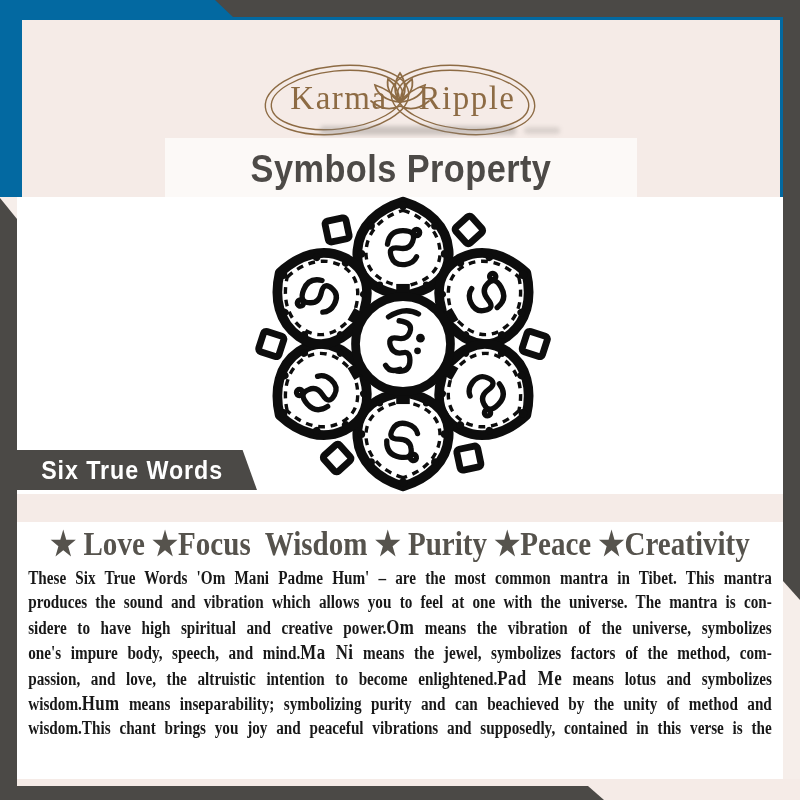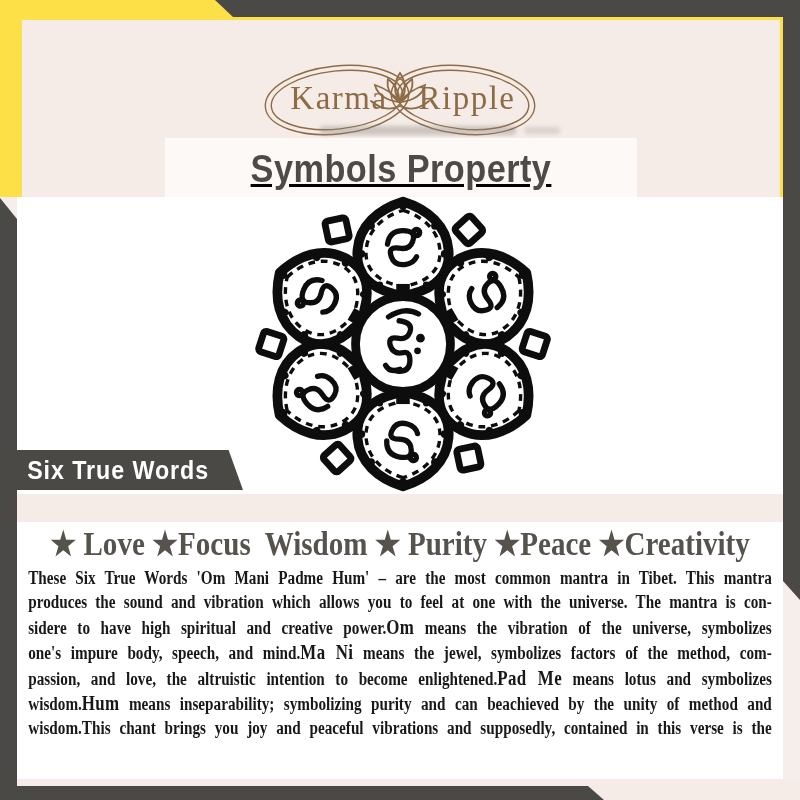--- a/index.html
+++ b/index.html
@@ -3,21 +3,21 @@
 <meta charset="utf-8">
 <style>
   html,body{margin:0;padding:0;background:#ffffff;}
   *{box-sizing:border-box;}
   .canvas{
     position:relative;width:800px;height:800px;overflow:hidden;
     background:#f6eeea;
     font-family:"Liberation Sans",sans-serif;
   }
   
-  .top-section{position:absolute;left:0;top:0;width:800px;height:197px;background:#fde047;}
+  .top-section{position:absolute;left:0;top:0;width:800px;height:197px;background:#0369a1;}
   .top-inner-panel{position:absolute;left:22px;top:20px;right:20px;bottom:0;background:#f5ebe7;}
   .mandala-panel{position:absolute;left:17px;top:197px;width:766px;height:297px;background:#ffffff;}
   .blush-strip{position:absolute;left:17px;top:494px;width:766px;height:28px;background:#f5ebe7;}
   .text-panel{position:absolute;left:17px;top:522px;width:766px;height:257px;background:#ffffff;font-family:Liberation Serif, serif;}
   .bottom-blush{position:absolute;left:0;top:779px;width:800px;height:21px;background:#f5ebe7;}
 
   
   .frame{position:absolute;background:#4b4946;z-index:30;}
   .frame-top{left:0;top:0;width:800px;height:17px;
     clip-path:polygon(215px 0,800px 0,800px 17px,233px 17px);}
@@ -31,30 +31,30 @@
   
   .logo{position:absolute;left:255px;top:45px;width:290px;height:110px;}
   .logo text{font-family:"Liberation Serif",serif;font-size:33px;fill:#8d6b44;letter-spacing:1.5px;}
 
   
   .ghost{position:absolute;background:#8a8580;opacity:.38;border-radius:4px;filter:blur(2px);}
   .ghost-a{left:320px;top:126px;width:196px;height:9px;}
   .ghost-b{left:524px;top:127px;width:36px;height:7px;opacity:.25;}
 
   
-  .title-box{position:absolute;left:165px;top:138px;width:472px;height:59px;background:#fcf9f7;text-decoration:underline;}
+  .title-box{position:absolute;left:165px;top:138px;width:472px;height:59px;background:#fcf9f7;}
   .title-box h1{
     margin:0;height:59px;line-height:62px;text-align:center;
     font-size:39px;font-weight:700;color:#4d4a47;letter-spacing:.5px;
     transform:scaleX(.88);transform-origin:50% 50%;white-space:nowrap;
   }
 
   
   .ribbon{
-    position:absolute;left:3px;top:450px;width:240px;height:40px;background:#4b4946;z-index:20;
+    position:absolute;left:17px;top:450px;width:240px;height:40px;background:#4b4946;z-index:20;
     clip-path:polygon(0 0,94% 0,100% 100%,0 100%);
   }
   .ribbon span{
     display:block;padding-left:26px;line-height:40px;color:#ffffff;
     font-size:25px;font-weight:700;letter-spacing:1px;white-space:nowrap;
     transform:scaleX(.93);transform-origin:0 50%;
   }
 
   
   .mandala{position:absolute;left:231px;top:-8px;width:310px;height:310px;}

